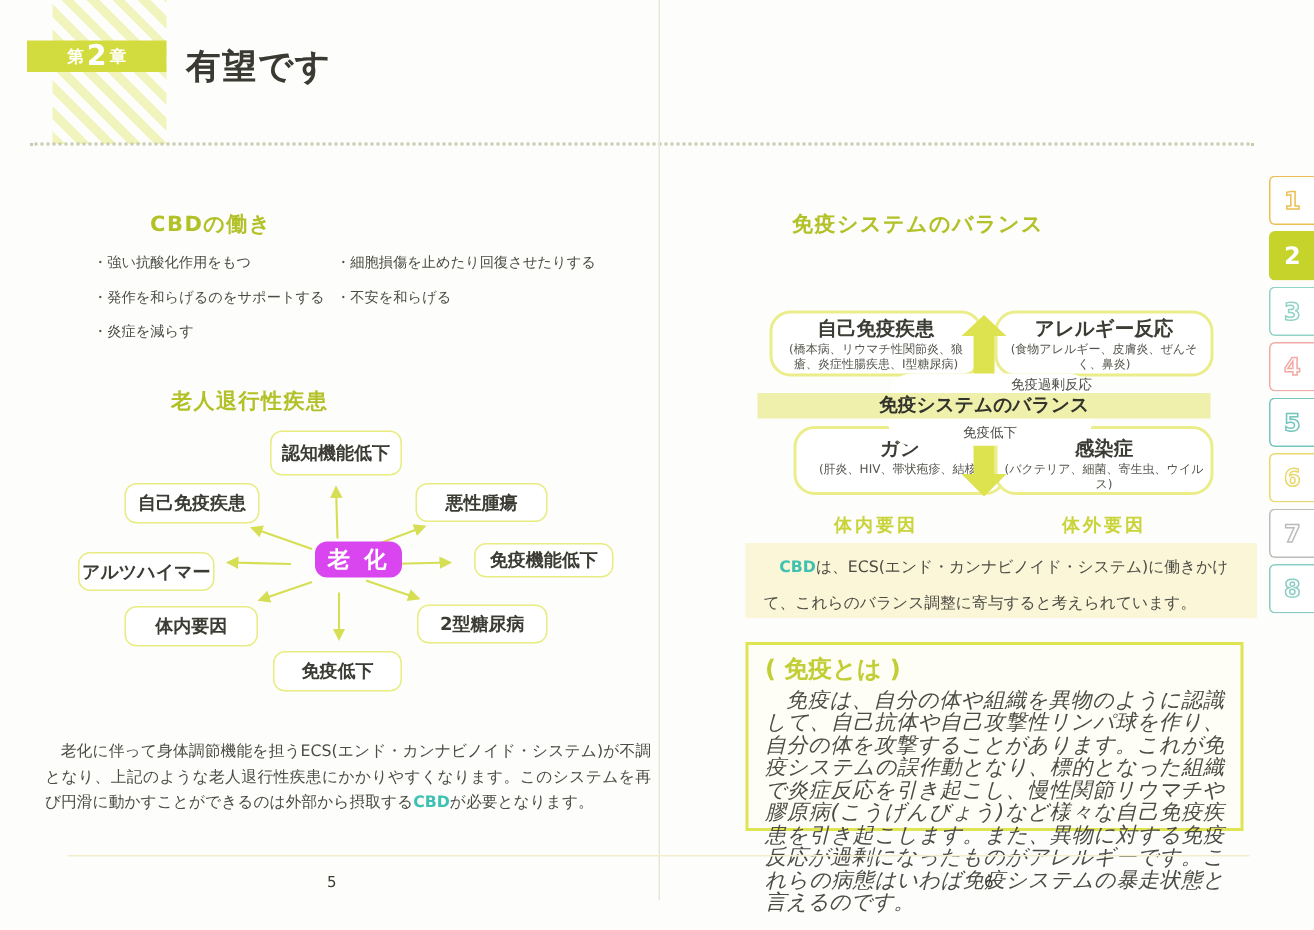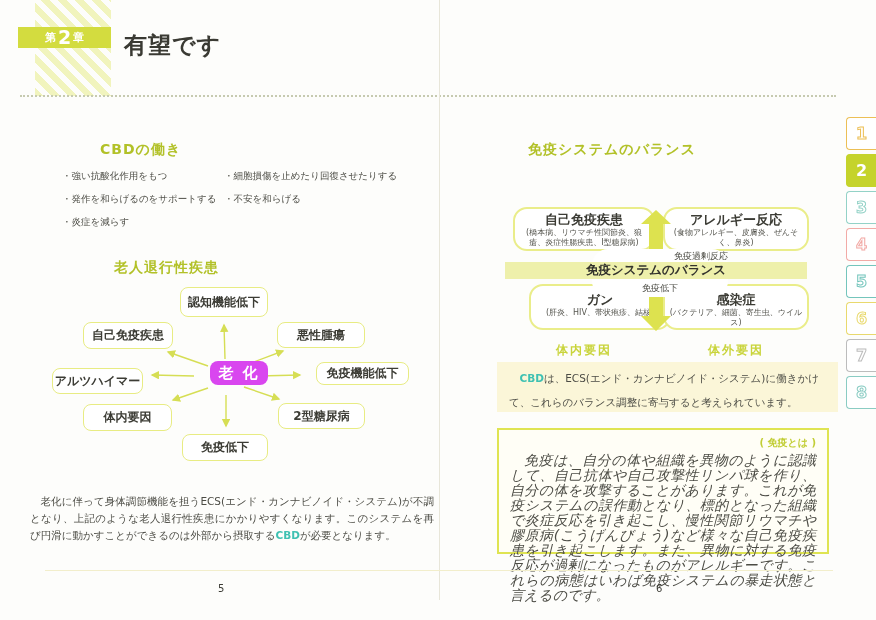--- a/index.html
+++ b/index.html
@@ -106,21 +106,21 @@
   .cbd-note {
     position:absolute; left:497px; top:362px; width:341px; height:50px;
     background:#fbf6d8; box-sizing:border-box; padding:4px 12px 0;
     font-size:10.5px; line-height:24px; color:#4c4c45; text-indent:1em;
   }
   .info-box {
     position:absolute; left:497px; top:428px; width:332px; height:126px;
     box-sizing:border-box; border:2px solid #dfe452; background:#fffef6;
     padding:6px 11px;
   }
-  .info-title { font-size:10px; font-weight:700; color:#c2ce36; margin:0 0 3px;text-align:right; }
+  .info-title { font-size:16px; font-weight:700; color:#c2ce36; margin:0 0 3px; }
   .info-body  { font-size:14px; line-height:15px; color:#4c4c45; text-indent:1em; margin:0; text-align:justify;font-style:italic; }
 
   
   .side-tab {
     position:absolute; left:846px; width:30px; height:33px; background:#fff;
     border:1px solid; border-right:none; border-radius:4px 0 0 4px;
     display:flex; align-items:center; justify-content:center;
     font-size:16px; font-weight:700; box-sizing:border-box;
   }
   .side-tab .tab-num { -webkit-text-stroke:1px currentColor; -webkit-text-fill-color:#fff; }

